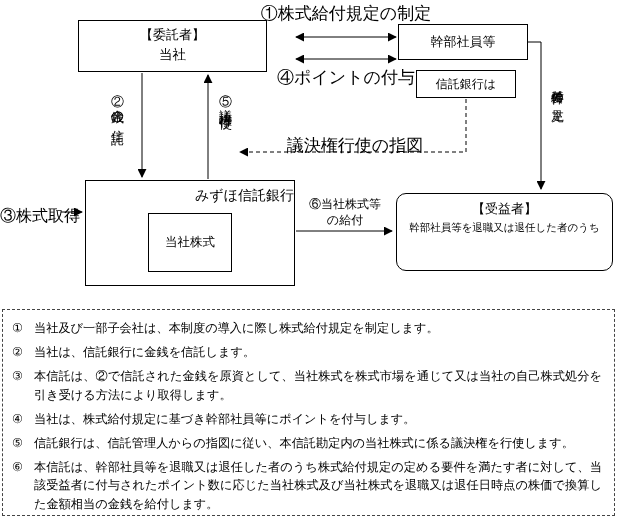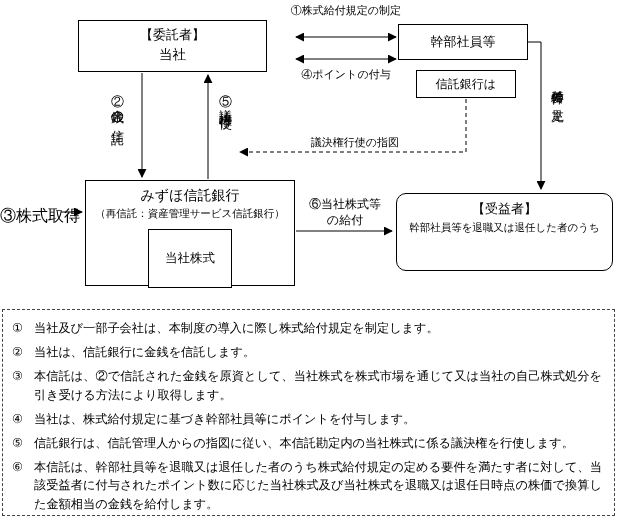--- a/index.html
+++ b/index.html
@@ -15,30 +15,30 @@
 
   .box { position:absolute; border:1px solid #000; background:#fff; text-align:center; } 
   .box-consignor   { left:78px;  top:20px;  width:189px; height:52px;  padding-top:5px; }
   .box-executives  { left:398px; top:24px;  width:130px; height:36px;  line-height:34px; font-size:13px; }
   .box-trustadmin  { left:416px; top:70px;  width:100px; height:28px;  line-height:26px; font-size:12px; }
   .box-trustee     { left:85px;  top:180px; width:210px; height:106px; padding-top:5px; }
   .box-beneficiary { left:396px; top:193px; width:217px; height:78px;  border-radius:10px; padding-top:6px; }
 
   .t-title { font-size:13px; line-height:1.45; }
   .t-name  { font-size:13.5px; line-height:1.5; }
-  .t-bank  { font-size:14px; line-height:1.45; }
+  .t-bank  { font-size:14px; line-height:1.45;text-align:right; }
   .t-sub   { font-size:10.5px; line-height:1.5; }
   .t-small { font-size:10.5px; line-height:1.65; }
 
   .stock-box {
     display:inline-block; border:1px solid #000; background:#fff;
     font-size:12.5px; padding:20px 16px; margin-top:7px;
   }
 
-  .hlabel { position:absolute; font-size:11px; text-align:center; line-height:1.35; white-space:nowrap; }
+  .hlabel { position:absolute; font-size:17px; text-align:center; line-height:1.35; white-space:nowrap; }
   .vlabel {
     position:absolute; writing-mode:vertical-rl; text-orientation:upright;
     font-size:13px; letter-spacing:2px; line-height:1;
   }
   .vlabel-small { font-size:12.5px; letter-spacing:1px; }
 
   .notes-box {
     position:absolute; left:2px; top:309px; width:613px; height:207px;
     border:1px dashed #444; background:#fff; padding:9px 12px 6px 9px;
   }
@@ -81,21 +81,20 @@
       <div class="t-title">【委託者】</div>
       <div class="t-name">当社</div>
     </div>
 
     <div class="box box-executives">幹部社員等</div>
 
     <div class="box box-trustadmin">信託銀行は</div>
 
     <div class="box box-trustee">
       <div class="t-bank">みずほ信託銀行</div>
-      <div class="t-sub">（再信託：資産管理サービス信託銀行）</div>
       <div class="stock-box">当社株式</div>
     </div>
 
     <div class="box box-beneficiary">
       <div class="t-title">【受益者】</div>
       <div class="t-small">幹部社員等を退職又は退任した者のうち</div>
     </div>
 
     <div class="hlabel" style="left:251px; top:3px; width:190px;">①株式給付規定の制定</div>
 

